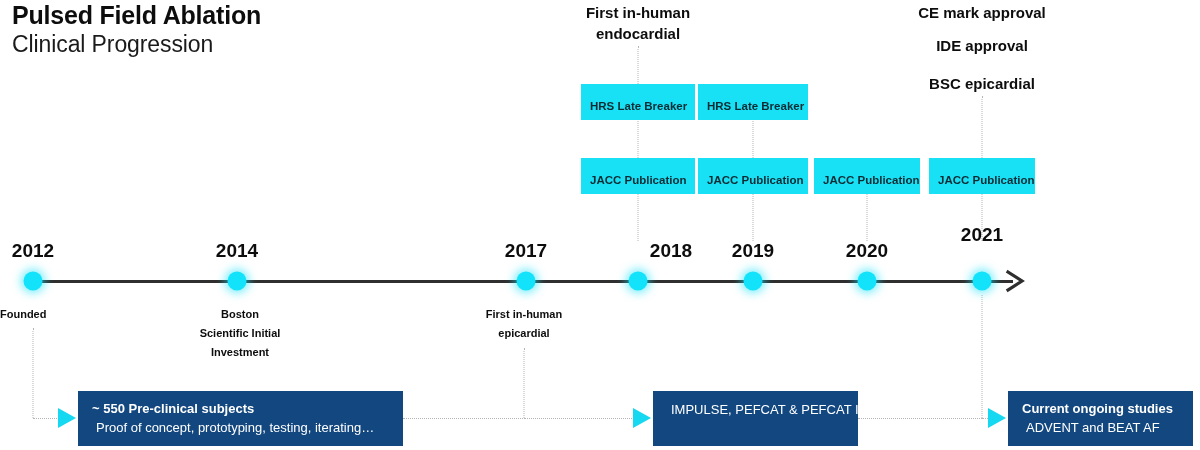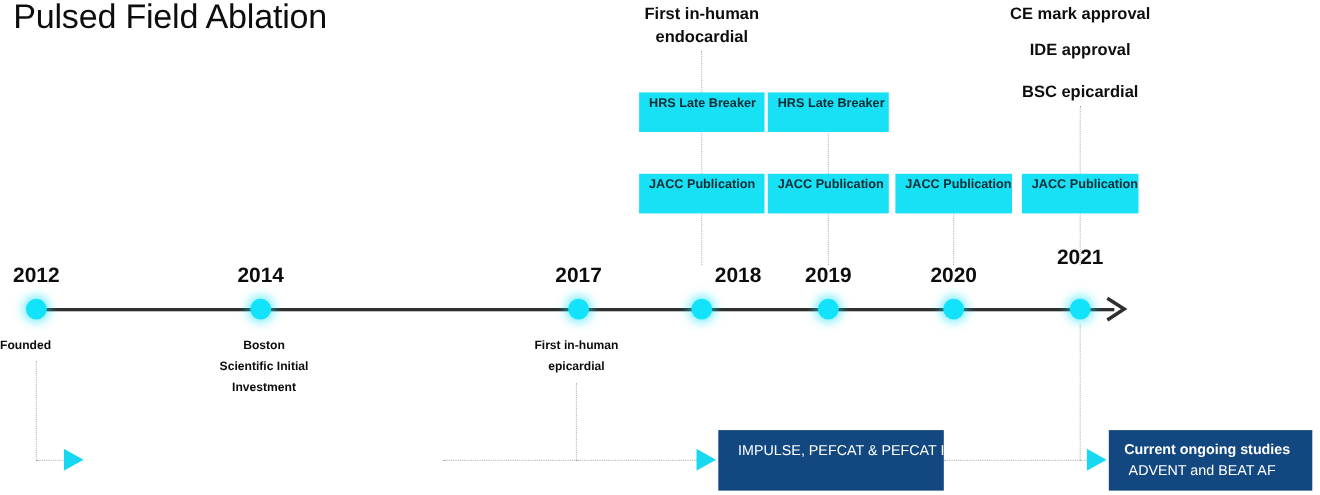--- a/index.html
+++ b/index.html
@@ -8,21 +8,21 @@
     background:#ffffff;
     font-family:"Liberation Sans", sans-serif;
     color:#111111;
     overflow:hidden;
     position:relative;
   }
   #stage{position:relative;width:1200px;height:450px;}
 
   
   .title-block{position:absolute;left:12px;top:0px;}
-  .title-main{font-size:31px;font-weight:normal;line-height:30px;color:#0d0d0d;letter-spacing:-0.2px;text-align:center;}
+  .title-main{font-size:25px;font-weight:bold;line-height:30px;color:#0d0d0d;letter-spacing:-0.2px;text-align:center;}
   .title-sub{font-size:23px;font-weight:normal;line-height:29px;color:#1a1a1a;letter-spacing:-0.1px;}
 
   
   .abs{position:absolute;}
   .ctr{transform:translateX(-50%);text-align:center;white-space:nowrap;}
 
   .top-note{font-size:15px;font-weight:bold;line-height:21px;color:#0d0d0d;}
   .year-label{font-size:19px;font-weight:bold;color:#0d0d0d;}
   .below-note{font-size:11px;font-weight:bold;line-height:19px;color:#0d0d0d;}
 
@@ -31,21 +31,21 @@
     position:absolute;
     transform:translateX(-50%);
     background:#19E1F5;
     color:#0d2b33;
     font-size:11.5px;
     font-weight:bold;
     height:36px;
     line-height:21px;
     text-align:center;
     white-space:nowrap;
-    padding:0 9px;
+    padding:12px 9px;
     box-sizing:border-box;
   }
 
   
   .axis-line{
     position:absolute;
     left:28px;top:280px;
     width:985px;height:3px;
     background:#2f2f2f;
   }
@@ -83,20 +83,21 @@
   .info-sub{font-size:13px;font-weight:normal;line-height:19px;white-space:nowrap;padding-left:4px;}
   .box-arrow{position:absolute;width:22px;height:26px;}
 </style>
 </head>
 <body>
 
 <div id="stage">
 
   <div class="title-block">
     <div class="title-main">Pulsed Field Ablation</div>
+    <div class="title-sub">Clinical Progression</div>
   </div>
 
   <div class="abs ctr top-note" style="left:638px;top:2px;">
     <div>First in-human</div>
     <div>endocardial</div>
   </div>
   <div class="abs ctr top-note" style="left:982px;top:2px;">CE mark approval</div>
   <div class="abs ctr top-note" style="left:982px;top:35px;">IDE approval</div>
   <div class="abs ctr top-note" style="left:982px;top:73px;">BSC epicardial</div>
 
@@ -162,20 +163,24 @@
 
   <div class="hdot" style="left:858px;top:418px;width:124px;"></div>
   <div class="vdot" style="left:982px;top:295px;height:123px;"></div>
   <div class="hdot" style="left:982px;top:418px;width:18px;"></div>
 
   <div class="box-arrow" style="left:58px;top:405px;">
     <svg width="22" height="26" viewBox="0 0 22 26">
         <polygon points="0,3 18,13 0,23" fill="#16D8F0"></polygon>
       </svg>
   </div>
+  <div class="info-box" style="left:78px;top:391px;width:325px;height:55px;">
+    <div class="info-head">~ 550 Pre-clinical subjects</div>
+    <div class="info-sub">Proof of concept, prototyping, testing, iterating…</div>
+  </div>
 
   <div class="box-arrow" style="left:633px;top:405px;">
     <svg width="22" height="26" viewBox="0 0 22 26">
         <polygon points="0,3 18,13 0,23" fill="#16D8F0"></polygon>
       </svg>
   </div>
   <div class="info-box" style="left:653px;top:391px;width:205px;height:55px;">
     <div class="info-sub">IMPULSE, PEFCAT &amp; PEFCAT II</div>
   </div>
 

